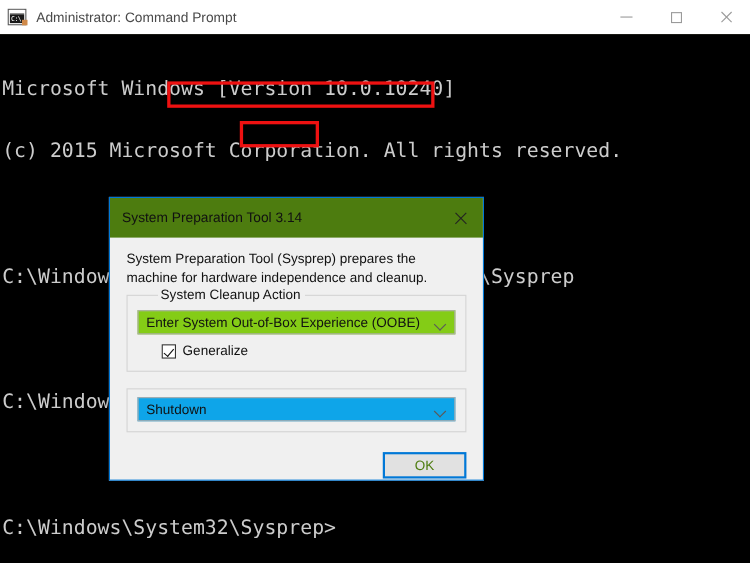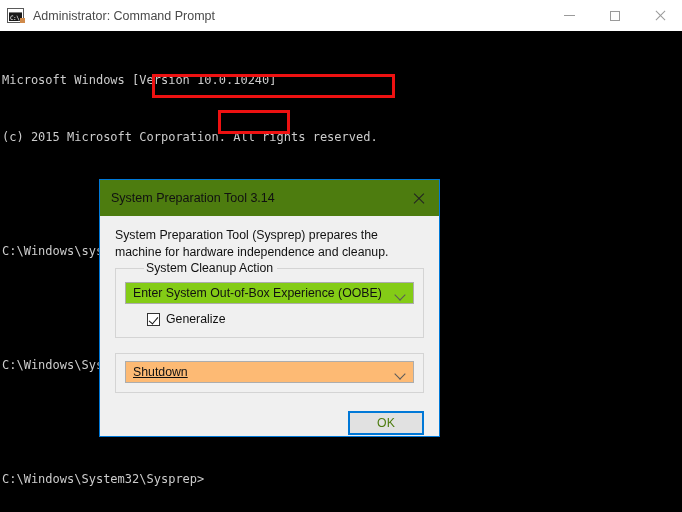--- a/index.html
+++ b/index.html
@@ -109,21 +109,21 @@
   .glyph-close:before { transform: rotate(45deg); }
   .glyph-close:after  { transform: rotate(-45deg); }
 
   #console-body {
     position: absolute;
     left: 0; top: 31px;
     width: 682px; height: 481px;
     background: #000000;
     color: #cccccc;
     font-family: "DejaVu Sans Mono", monospace;
-    font-size: 12px;
+    font-size: 18px;
     line-height: 19px;
     padding: 2px 0 0 2px;
     box-sizing: border-box;
     white-space: pre;
   }
   .console-line { height: 19px; }
   .console-blank { height: 19px; }
 
   
   .red-box {
@@ -212,21 +212,21 @@
     height: 22px;
     border: 1px solid #adadad;
     box-sizing: border-box;
     display: flex;
     align-items: center;
     font-size: 12.3px;
     color: #111111;
     padding-left: 7px;
   }
   .combo.shaded { background: #84cc16; }
-  .combo.plain  { background: #fdba74; text-decoration: underline; }
+  .combo.plain  { background: #0ea5e9; }
   .combo .chev {
     position: absolute;
     right: 9px; top: 8px;
     width: 7px; height: 7px;
     border-left: 1.4px solid #5a5a5a;
     border-bottom: 1.4px solid #5a5a5a;
     transform: rotate(-45deg);
   }
 
   .check-row {

